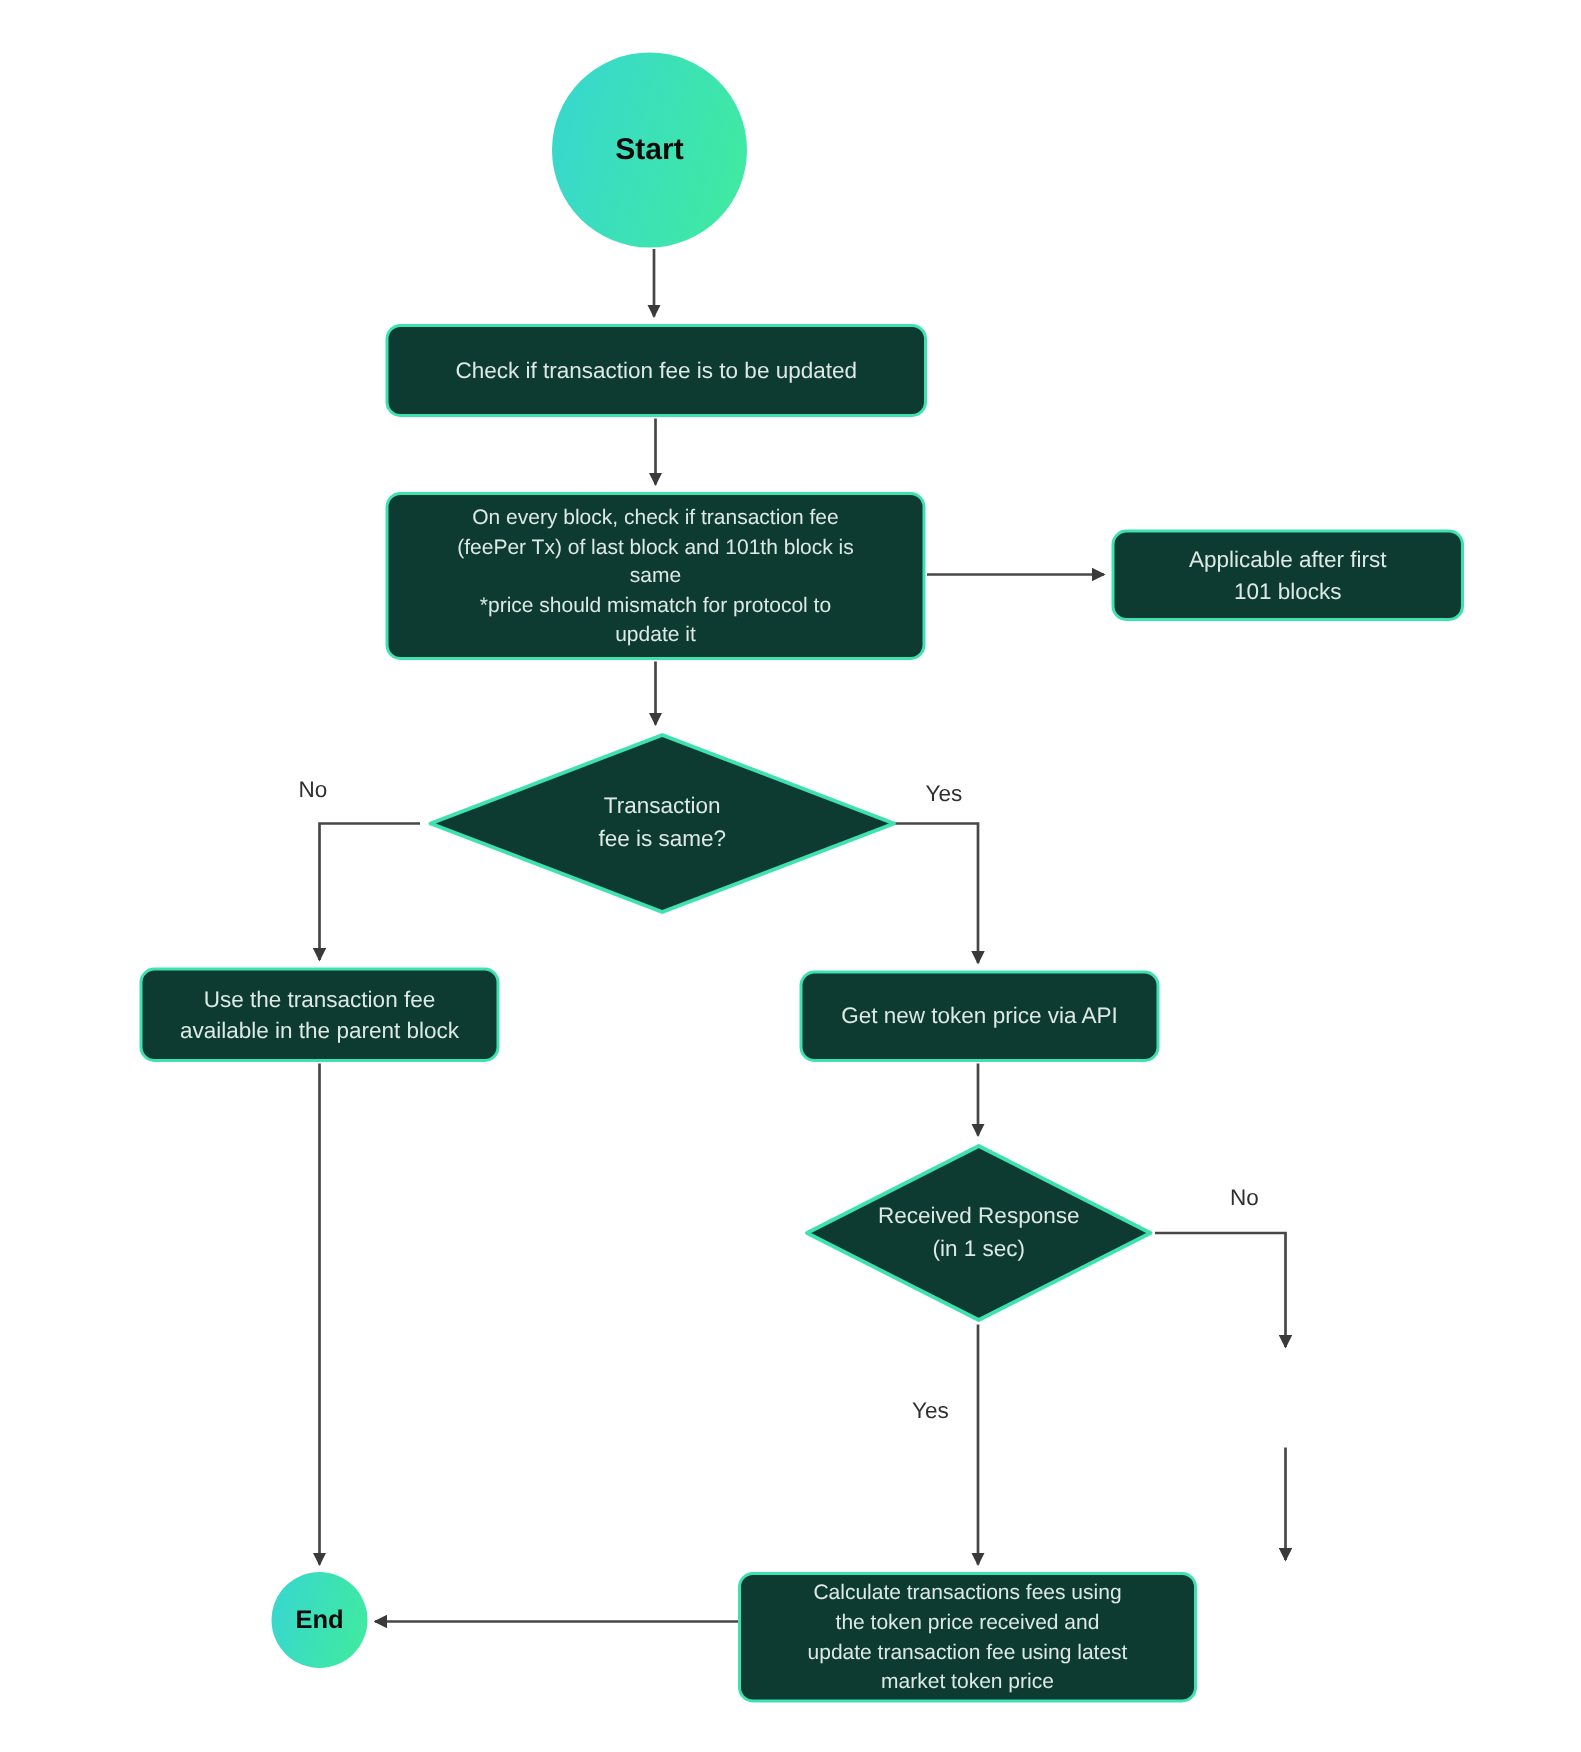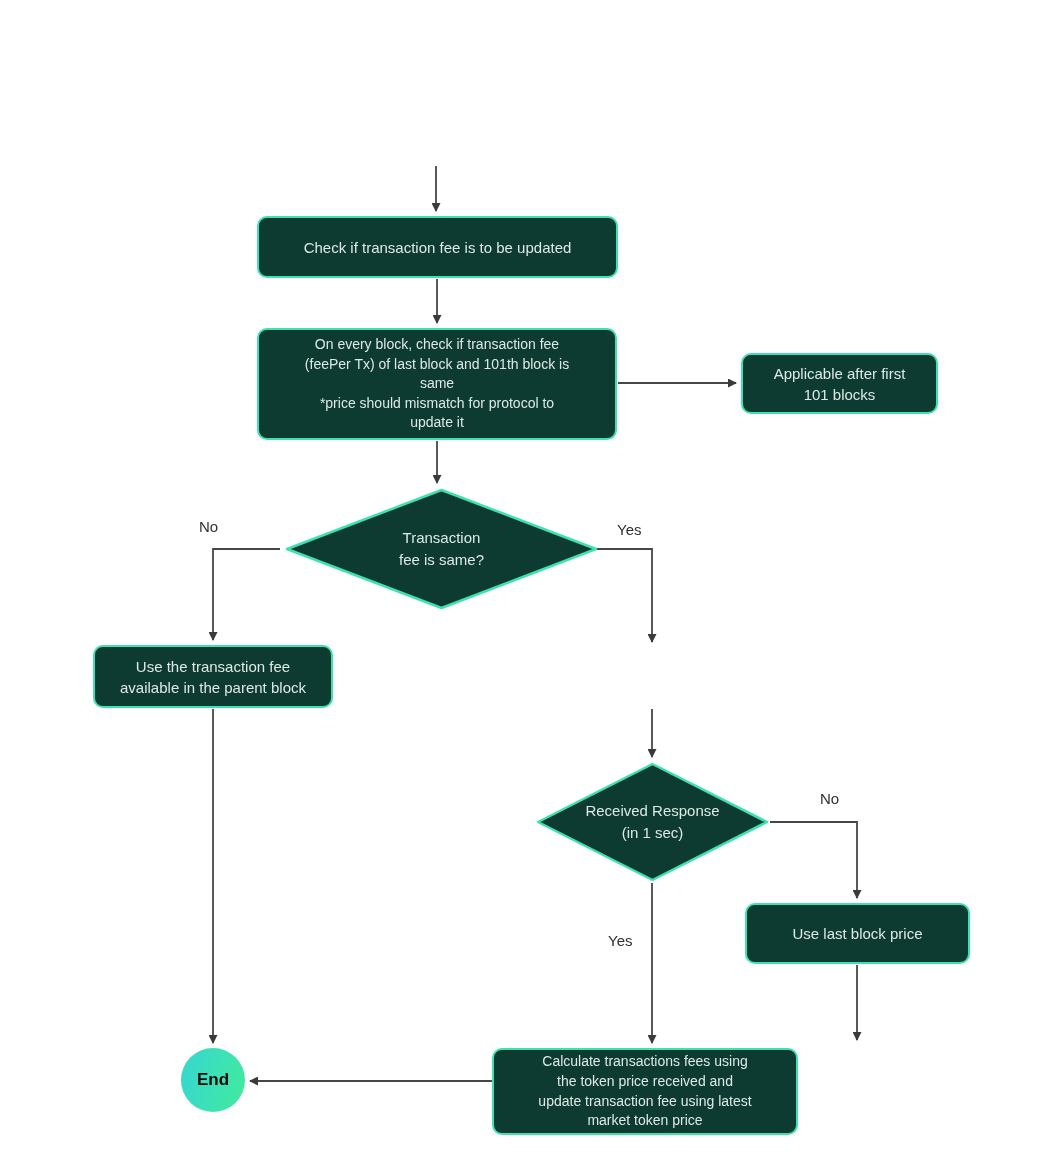--- a/index.html
+++ b/index.html
@@ -100,63 +100,66 @@
     <path d="M280 549 L213 549 L213 640" marker-end="url(#arrow)"></path>
     <path d="M595 549 L652 549 L652 642" marker-end="url(#arrow)"></path>
     <path d="M652 709 L652 757" marker-end="url(#arrow)"></path>
     <path d="M770 822 L857 822 L857 898" marker-end="url(#arrow)"></path>
     <path d="M857 965 L857 1040" marker-end="url(#arrow)"></path>
     <path d="M652 883 L652 1043" marker-end="url(#arrow)"></path>
     <path d="M213 709 L213 1043" marker-end="url(#arrow)"></path>
     <path d="M492 1081 L250 1081" marker-end="url(#arrow)"></path>
   </svg>
 
+  <div class="node terminator" style="left:368px; top:35px; width:130px; height:130px; font-size:20px;">
+    <span class="node-label">Start</span>
+  </div>
 
   <div class="node process fs15" style="left:257px; top:216px; width:361px; height:62px;">
     <span class="node-label">Check if transaction fee is to be updated</span>
   </div>
 
   <div class="node process fs14" style="left:257px; top:328px; width:360px; height:112px;">
     <span class="node-label">On every block, check if transaction fee
 (feePer Tx) of last block and 101th block is
 same
 *price should mismatch for protocol to
 update it</span>
   </div>
 
-  <div class="node process fs15" style="left:741px; top:353px; width:197px; height:61px;">
+  <div class="node process fs15" style="left:741px; top:353px; width:235px; height:61px;">
     <span class="node-label">Applicable after first
 101 blocks</span>
   </div>
 
   <div class="diamond-wrap" style="left:284px; top:488px; width:315px; height:122px;">
     <svg viewBox="0 0 315 122" preserveAspectRatio="none">
       <polygon points="157.5,2 312,61 157.5,120 3,61"></polygon>
     </svg>
     <div class="diamond-label">Transaction
 fee is same?</div>
   </div>
 
   <div class="node process fs15" style="left:93px; top:645px; width:240px; height:63px;border-radius:10px;">
     <span class="node-label">Use the transaction fee
 available in the parent block</span>
   </div>
 
+  <div class="node process fs15" style="left:533px; top:647px; width:240px; height:61px;">
+    <span class="node-label">Get new token price via API</span>
+  </div>
 
   <div class="diamond-wrap" style="left:535px; top:762px; width:235px; height:120px;">
     <svg viewBox="0 0 235 120" preserveAspectRatio="none">
       <polygon points="117.5,2 232,60 117.5,118 3,60"></polygon>
     </svg>
     <div class="diamond-label" style="font-size:15px;">Received Response
 (in 1 sec)</div>
   </div>
 
-  <div class="node process fs15" style="left:745px; top:903px; width:225px; height:61px;">
-    <span class="node-label">Use last block price</span>
-  </div>
 
 
   <div class="node process fs14" style="left:492px; top:1048px; width:306px; height:87px;">
     <span class="node-label">Calculate transactions fees using
 the token price received and
 update transaction fee using latest
 market token price</span>
   </div>
 
   <div class="node terminator" style="left:181px; top:1048px; width:64px; height:64px; font-size:17px;">

